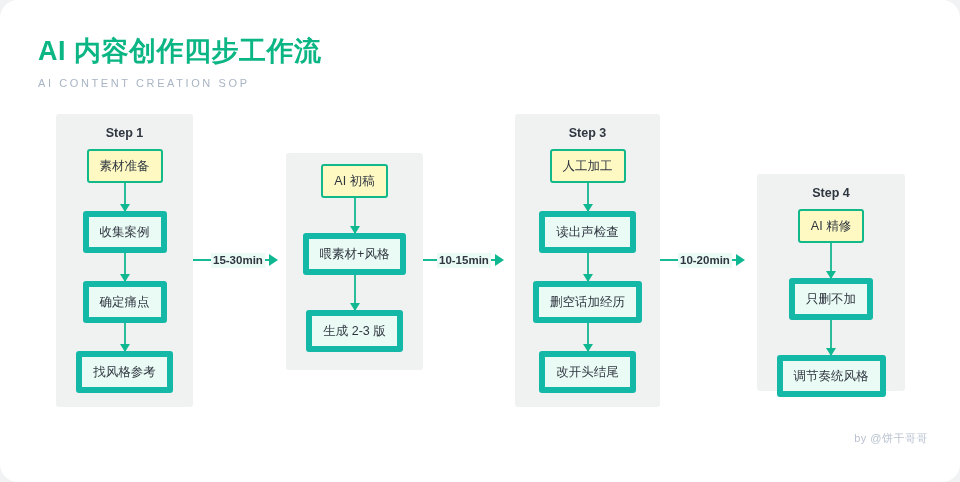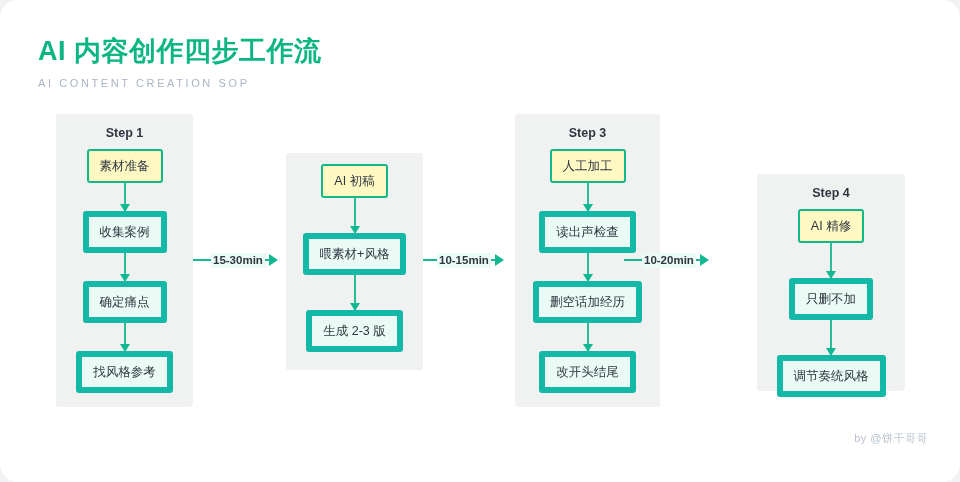--- a/index.html
+++ b/index.html
@@ -206,21 +206,21 @@
         <div class="hlabel">15-30min</div>
         <div class="hline" style="width: 4px;"></div>
         <div class="harrow"></div>
       </div>
       <div class="hconn" style="left: 423px; top: 138px; width: 92px;">
         <div class="hline" style="width: 14px;"></div>
         <div class="hlabel">10-15min</div>
         <div class="hline" style="width: 4px;"></div>
         <div class="harrow"></div>
       </div>
-      <div class="hconn" style="left: 624px; top: 138px; width: 102px;">
+      <div class="hconn" style="left: 660px; top: 138px; width: 102px;">
         <div class="hline" style="width: 18px;"></div>
         <div class="hlabel">10-20min</div>
         <div class="hline" style="width: 4px;"></div>
         <div class="harrow"></div>
       </div>
     </div>
 
   <div class="credit">by @饼干哥哥</div>
 
 </div>

